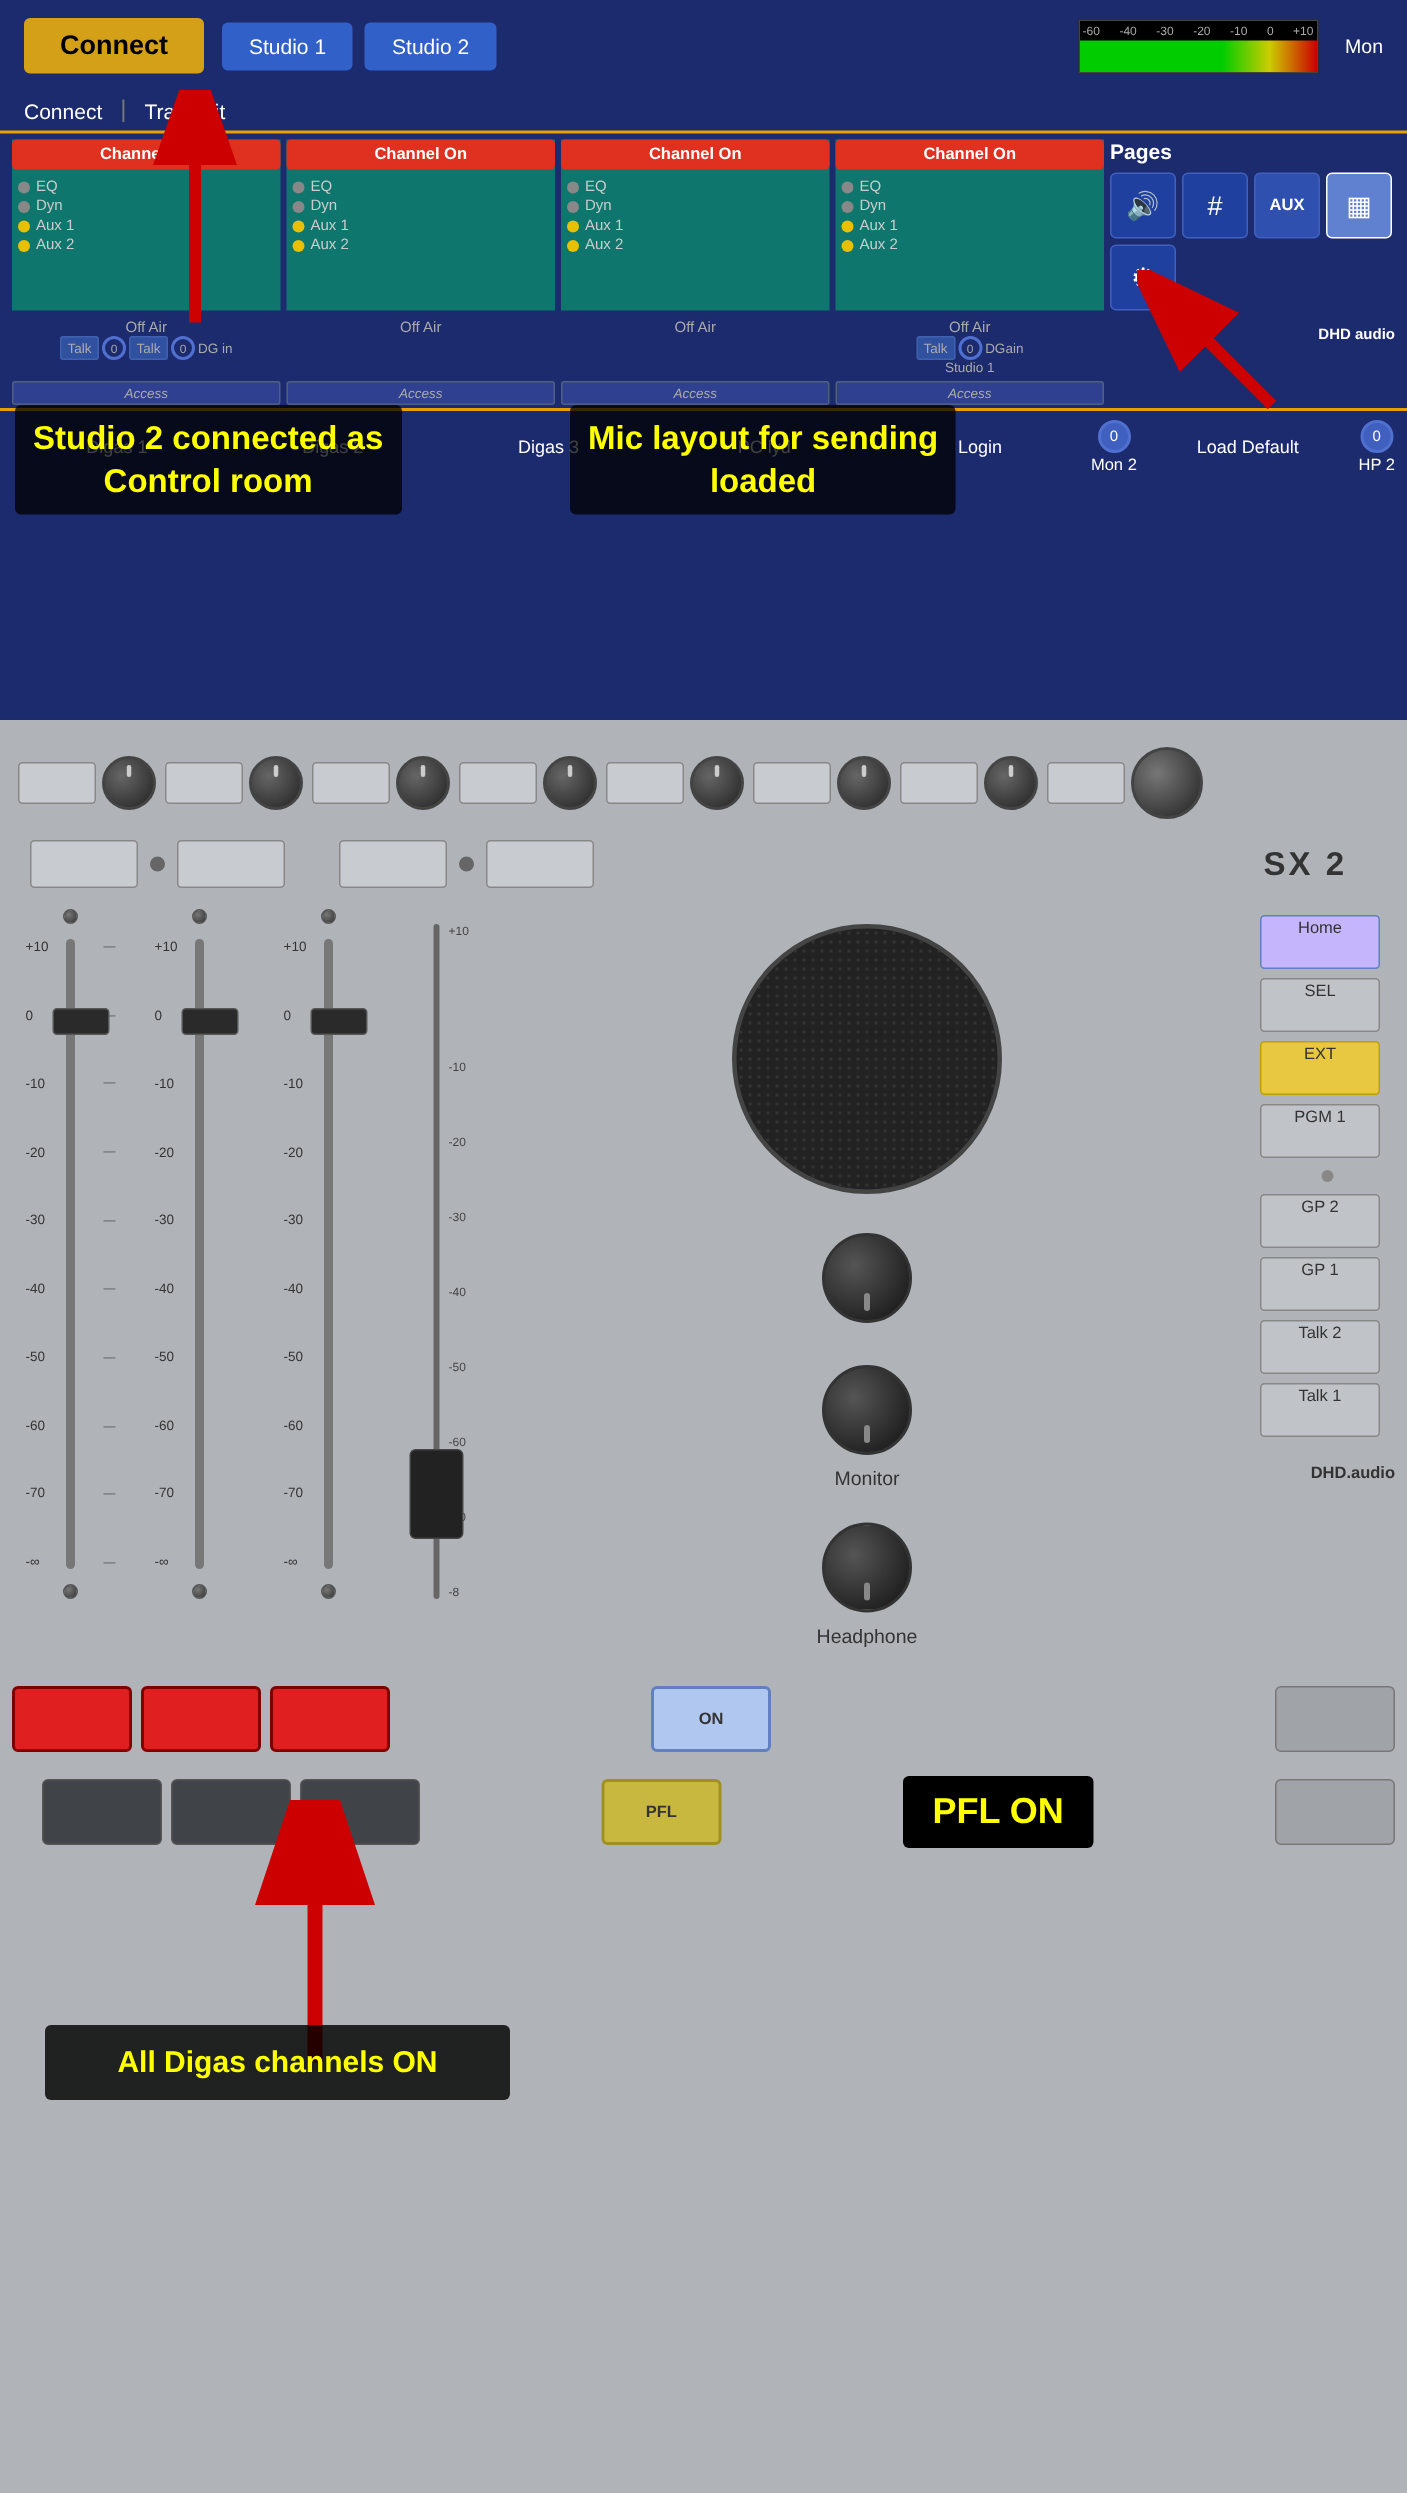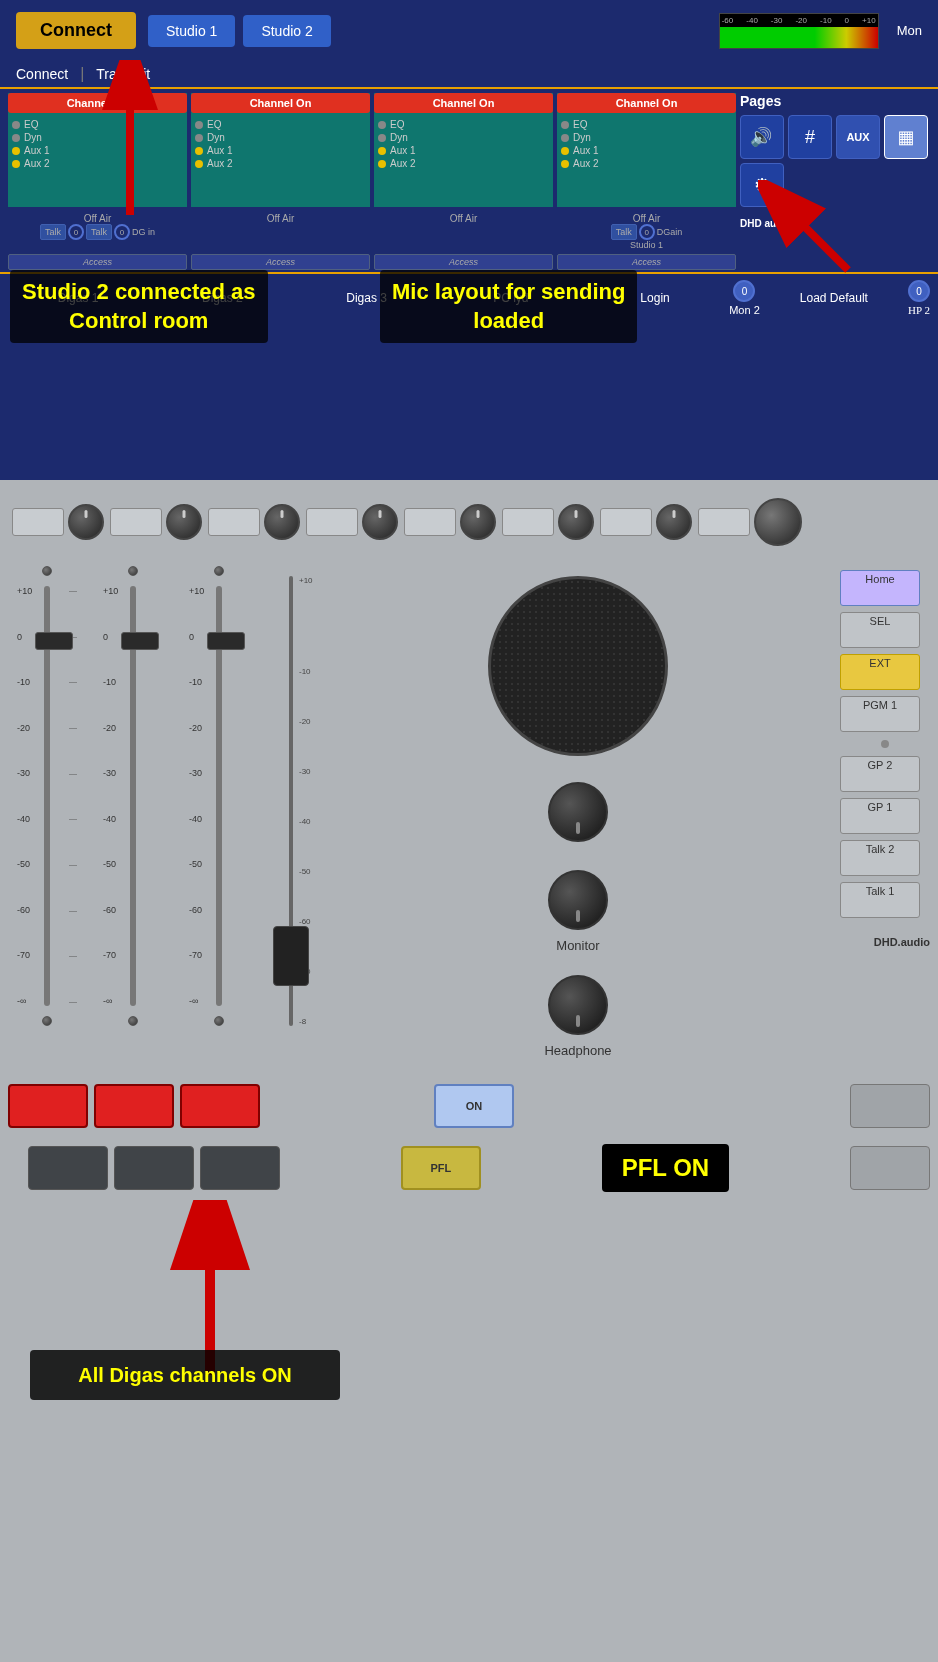--- a/index.html
+++ b/index.html
@@ -738,21 +738,21 @@
     </div>
     <div style="flex:1;text-align:center;">
       <div class="status-offair">Off Air</div>
       <div class="status-talk-row">
         <span class="talk-btn">Talk</span>
         <span class="talk-circle">0</span>
         <span class="dgain-label">DGain</span>
       </div>
       <div style="color:#aaa;font-size:9px;">Studio 1</div>
     </div>
-    <div style="width:190px;">
+    <div style="width:190px;text-align:right;">
       <span class="dhd-audio-label">DHD audio</span>
     </div>
   </div>
 
   <div style="display:flex; padding: 2px 8px; gap:4px;font-style:italic;">
     <div style="flex:1;">
         <div class="access-btn">Access</div>
       </div>
     <div style="flex:1;">
         <div class="access-btn">Access</div>
@@ -772,21 +772,21 @@
     <div class="bottom-nav-item">Digas 3</div>
     <div class="bottom-nav-item">PC lyd</div>
     <div class="bottom-nav-item">Login</div>
     <div style="display:flex;flex-direction:column;align-items:center;">
       <div class="bottom-nav-circle blue-fill">0</div>
       <span style="color:#fff;font-size:11px;">Mon 2</span>
     </div>
     <div class="bottom-nav-item">Load Default</div>
     <div style="display:flex;flex-direction:column;align-items:center;">
       <div class="bottom-nav-circle blue-fill">0</div>
-      <span style="color:#fff;font-size:11px;font-family:Liberation Serif, serif;">HP 2</span>
+      <span style="color:#fff;font-size:11px;">HP 2</span>
     </div>
   </div>
 
   <div class="annotation" style="left:10px; top:270px; font-size:22px;">
     <span>Studio 2 connected as<br>Control room</span>
   </div>
 
   <div class="annotation" style="left:380px; top:270px; font-size:22px;">
     <span>Mic layout for sending<br>loaded</span>
   </div>
@@ -840,20 +840,30 @@
     <div class="knob-group">
       <div class="btn-small"></div>
       <div class="knob"></div>
     </div>
     <div class="knob-group">
       <div class="btn-small"></div>
       <div class="knob-large"></div>
     </div>
   </div>
 
+  <div class="mid-btn-row">
+    <div class="btn-med"></div>
+    <div class="dot-small"></div>
+    <div class="btn-med"></div>
+    <div style="width:20px;"></div>
+    <div class="btn-med"></div>
+    <div class="dot-small"></div>
+    <div class="btn-med"></div>
+    <div class="sx2-label">SX 2</div>
+  </div>
 
   <div style="display:flex; padding:10px 8px 0; gap:8px; position:relative;">
 
     <div style="display:flex; gap:8px; flex:0 0 auto;">
 
       <div style="width:78px;position:relative;">
         <div class="screw-dot"></div>
         <div style="position:relative;width:60px;height:420px;margin:10px auto;">
           <div style="position:absolute;left:27px;top:0;bottom:0;width:6px;background:#777;border-radius:3px;"></div>
 

